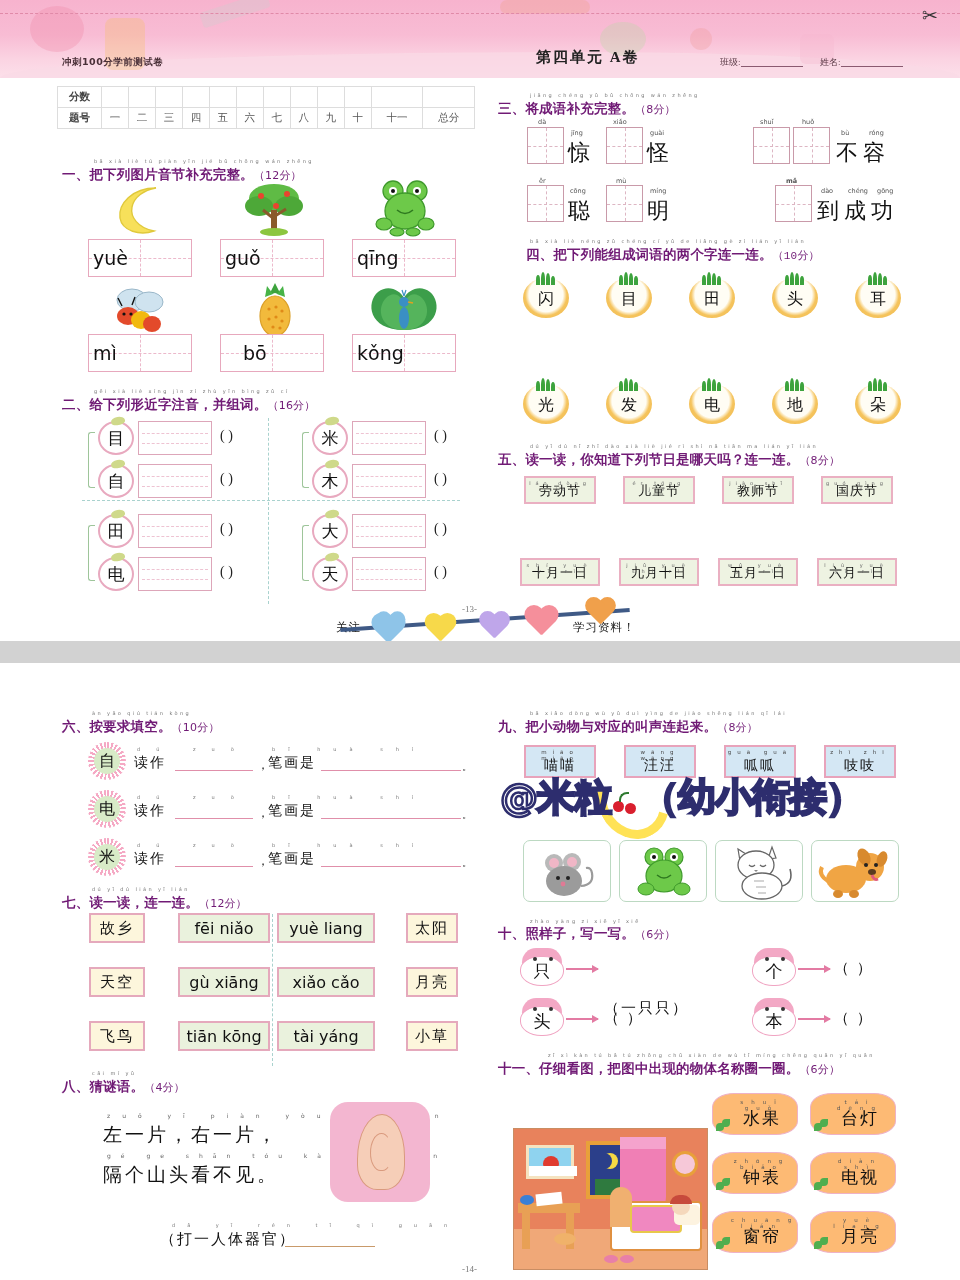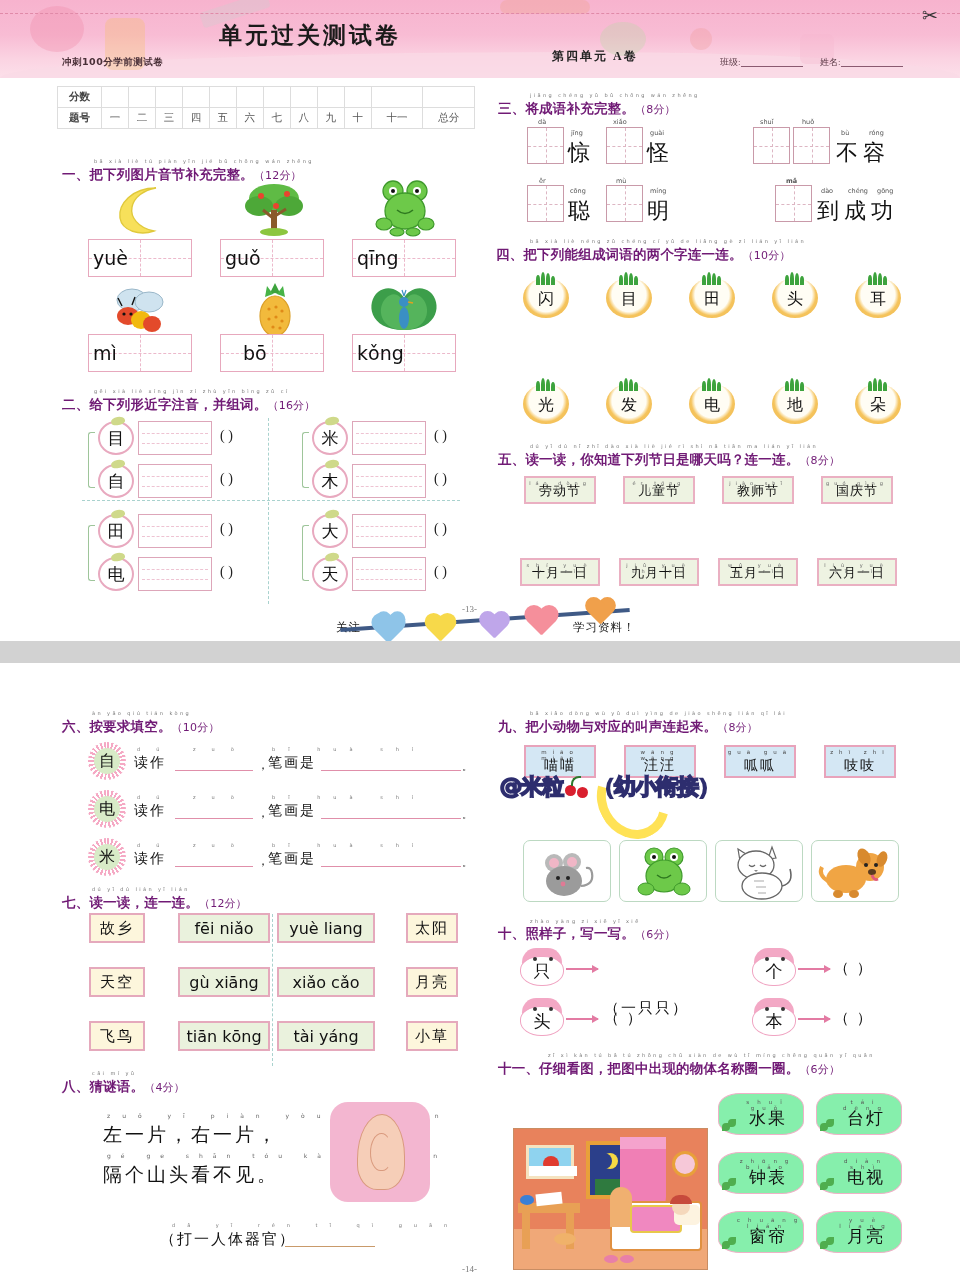--- a/index.html
+++ b/index.html
@@ -30,21 +30,21 @@
     position:absolute; top:20px; left:160px; width:300px; text-align:center;
     font-size:23px; font-weight:bold; letter-spacing:3px; color:#1a1a1a; z-index:3;
     font-family:"DejaVu Sans","Liberation Sans",sans-serif;
   }
   .sub-title{
     position:absolute; top:56px; left:62px; font-size:9.5px; font-weight:bold;
     color:#4a3038; letter-spacing:.5px; z-index:3;
     font-family:"DejaVu Sans","Liberation Sans",sans-serif;
   }
   .unit-title{
-    position:absolute; top:48px; left:552px; font-size:12px; font-weight:bold;
+    position:absolute; top:48px; left:536px; font-size:15px; font-weight:bold;
     color:#222; letter-spacing:2px; z-index:3;
   }
   .fld{ position:absolute; top:56px; font-size:9px; color:#5a3a46; z-index:3;}
   .fld .ln{ display:inline-block; width:62px; border-bottom:1px solid #8a5a70; height:10px; vertical-align:-2px;}
   .fld-class{ left:720px; }
   .fld-name{ left:820px; }
   .deco{ position:absolute; border-radius:50%; opacity:.33; z-index:1;}
 
   
   .score-table{
@@ -183,31 +183,31 @@
   .arrow{ position:absolute; height:2px; background:#e37ba3;}
   .arrow::after{ content:""; position:absolute; right:-1px; top:-3px;
     border-left:7px solid #e37ba3; border-top:4px solid transparent;
     border-bottom:4px solid transparent;}
   .ansp{ position:absolute; font-size:15px; color:#111; letter-spacing:2px;}
 
   
   .room{ position:absolute; left:513px; top:1128px; width:195px; height:142px;
     border:1px solid #c98d63; background:#e8825c; overflow:hidden;}
   .wcard{ position:absolute; width:86px; height:42px; border:1.6px solid #eeb2c7;
-    border-radius:22px/14px; background:#86efac;margin-left:6px;}
+    border-radius:22px/14px; background:#fdba74;}
   .wcard .py{ position:absolute; top:5px; left:18px; right:4px; text-align:center;
     font-size:5.5px; color:#555; letter-spacing:8px;
     font-family:"DejaVu Sans","Liberation Sans",sans-serif;}
   .wcard .ch{ position:absolute; bottom:4px; left:18px; right:4px; text-align:center;
     font-size:17px; color:#111; letter-spacing:2px;}
   .wcard .flw{ position:absolute; left:3px; bottom:2px; width:16px; height:13px;}
   .wcard .flw i{ position:absolute; background:#4fae4f; border-radius:50% 0;}
 
   
-  .wm{ position:absolute; left:500px; top:772px; font-size:22px; font-weight:normal;
+  .wm{ position:absolute; left:500px; top:772px; font-size:38px; font-weight:bold;
     color:#fff; -webkit-text-stroke:2.5px #2d2d6e; letter-spacing:-1px; z-index:40;
     font-family:"DejaVu Sans","Liberation Sans",sans-serif; white-space:nowrap;}
   .wm-swish{ position:absolute; left:598px; top:760px; width:70px; height:80px;
     border:9px solid #ffe14d; border-radius:50%; border-right-color:transparent;
     border-top-color:transparent; transform:rotate(-28deg); z-index:38; opacity:.95;}
   .cherry{ position:absolute; width:11px; height:11px; border-radius:50%; background:#d91f2e;}
 </style>
 </head>
 <body>
 
@@ -217,21 +217,20 @@
     <div class="deco" style="left:30px;top:6px;width:54px;height:46px;background:#f08aa8;"></div>
     <div class="deco" style="left:105px;top:18px;width:40px;height:52px;background:#f6c06a;border-radius:8px;"></div>
     <div class="deco" style="left:200px;top:2px;width:70px;height:16px;background:#cfcfcf;border-radius:3px;transform:rotate(-18deg);"></div>
     <div class="deco" style="left:500px;top:0px;width:90px;height:14px;background:#f0a08a;border-radius:7px;"></div>
     <div class="deco" style="left:600px;top:22px;width:46px;height:34px;background:#bcd9a6;"></div>
     <div class="deco" style="left:690px;top:28px;width:22px;height:22px;background:#f09a9a;"></div>
     <div class="deco" style="left:800px;top:34px;width:34px;height:30px;background:#f5b7cd;border-radius:6px;"></div>
 
     <div class="cut-line"></div>
     <div class="scissors">✂</div>
-    <div class="main-title">单元过关测试卷</div>
     <div class="sub-title">冲刺100分学前测试卷</div>
     <div class="unit-title">第四单元  A卷</div>
     <div class="fld fld-class"><span>班级:</span><span class="ln"></span></div>
     <div class="fld fld-name"><span>姓名:</span><span class="ln"></span></div>
   </div>
 
   <table class="score-table">
     <tbody>
         <tr>
       <td class="lbl">分数</td>
@@ -457,21 +456,21 @@
   <div class="mini-py" style="left:786px;top:177px;font-weight:bold;">mǎ</div>
   <div class="tzg" style="left:775px;top:185px;"></div>
   <div class="mini-py" style="left:821px;top:187px;">dào</div>
   <div class="cnchar" style="left:817px;top:196px;">到</div>
   <div class="mini-py" style="left:848px;top:187px;">chéng</div>
   <div class="cnchar" style="left:844px;top:196px;">成</div>
   <div class="mini-py" style="left:877px;top:187px;">gōng</div>
   <div class="cnchar" style="left:871px;top:196px;">功</div>
 
   <div class="sec-py" style="left:530px;top:238px;">bǎ xià liè néng zǔ chéng cí yǔ de liǎng gè zì lián yī lián</div>
-  <div class="sec-h" style="left:496px;top:246px;">
+  <div class="sec-h" style="left:526px;top:246px;font-family:Liberation Mono, monospace;">
     <span>四、把下列能组成词语的两个字连一连。</span><span class="pts">（10分）</span>
   </div>
 
   <div class="pine" style="left:523px;top:272px;">
       <span class="body"></span>
       <span class="tuft">
         <i style="left:0;height:10px;"></i>
         <i style="left:5px;height:13px;"></i>
         <i style="left:10px;height:12px;"></i>
         <i style="left:15px;height:9px;"></i>

